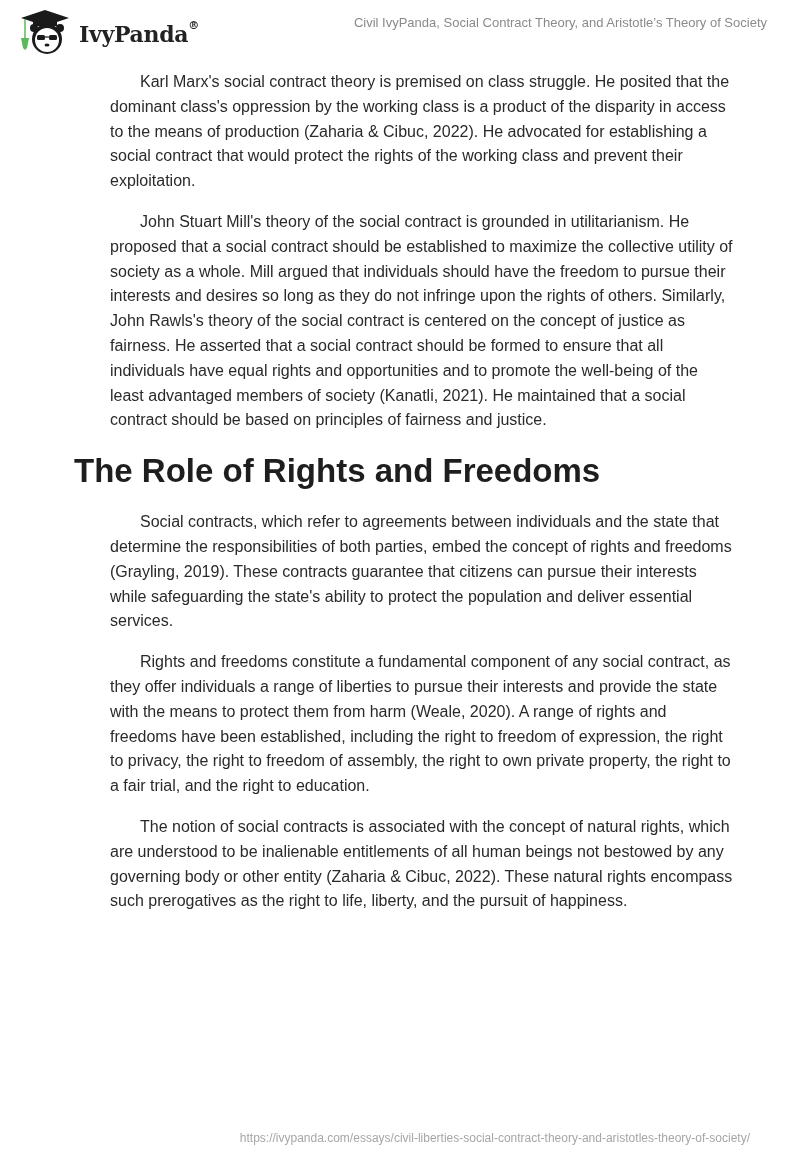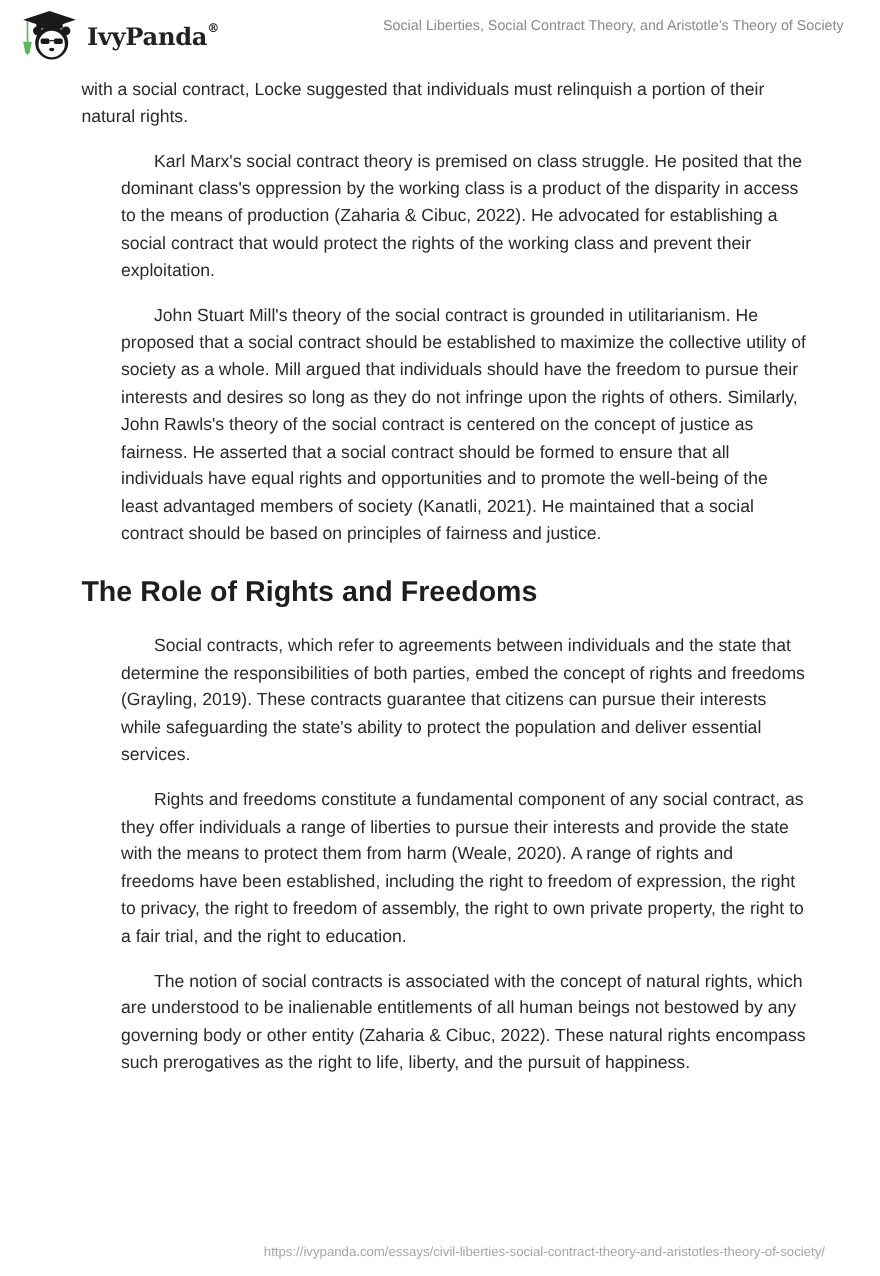--- a/index.html
+++ b/index.html
@@ -62,21 +62,21 @@
       width: 660px;
     }
     p {
       font-size: 16px;
       line-height: 24.8px;
       color: #2a2a2a;
       margin-bottom: 16px;
     }
     p.indent { text-indent: 30px; margin-left: 36px; }
     h2 {
-      font-size: 26px;
+      font-size: 33px;
       font-weight: bold;
       color: #1e1e1e;
       margin-top: 20px;
       margin-bottom: 21px;
       line-height: 36px;
     }
     .footer-url {
       position: absolute;
       right: 50px;
       top: 1131px;
@@ -104,25 +104,24 @@
       <circle cx="43" cy="20" r="4" fill="#1a1a1a"></circle>
 
       <rect x="20" y="27" width="8" height="5" rx="1.5" fill="#1a1a1a"></rect>
       <rect x="32" y="27" width="8" height="5" rx="1.5" fill="#1a1a1a"></rect>
       <line x1="28" y1="29" x2="32" y2="29" stroke="#1a1a1a" stroke-width="1.2"></line>
 
       <ellipse cx="30" cy="37" rx="2.5" ry="1.6" fill="#1a1a1a"></ellipse>
     </svg>
     <span class="logo-text"><span>IvyPanda</span><sup>®</sup></span>
   </div>
-  <div class="header-title">Social Liberties, Social Contract Theory, and Aristotle’s Theory of Society</div>
+  <div class="header-title">Civil IvyPanda, Social Contract Theory, and Aristotle’s Theory of Society</div>
 </header>
 
 <main class="content">
-  <p>with a social contract, Locke suggested that individuals must relinquish a portion of their natural rights.</p>
   <p class="indent">Karl Marx's social contract theory is premised on class struggle. He posited that the dominant class's oppression by the working class is a product of the disparity in access to the means of production (Zaharia &amp; Cibuc, 2022). He advocated for establishing a social contract that would protect the rights of the working class and prevent their exploitation.</p>
   <p class="indent">John Stuart Mill's theory of the social contract is grounded in utilitarianism. He proposed that a social contract should be established to maximize the collective utility of society as a whole. Mill argued that individuals should have the freedom to pursue their interests and desires so long as they do not infringe upon the rights of others. Similarly, John Rawls's theory of the social contract is centered on the concept of justice as fairness. He asserted that a social contract should be formed to ensure that all individuals have equal rights and opportunities and to promote the well-being of the least advantaged members of society (Kanatli, 2021). He maintained that a social contract should be based on principles of fairness and justice.</p>
 
   <h2>The Role of Rights and Freedoms</h2>
 
   <p class="indent">Social contracts, which refer to agreements between individuals and the state that determine the responsibilities of both parties, embed the concept of rights and freedoms (Grayling, 2019). These contracts guarantee that citizens can pursue their interests while safeguarding the state's ability to protect the population and deliver essential services.</p>
   <p class="indent">Rights and freedoms constitute a fundamental component of any social contract, as they offer individuals a range of liberties to pursue their interests and provide the state with the means to protect them from harm (Weale, 2020). A range of rights and freedoms have been established, including the right to freedom of expression, the right to privacy, the right to freedom of assembly, the right to own private property, the right to a fair trial, and the right to education.</p>
   <p class="indent">The notion of social contracts is associated with the concept of natural rights, which are understood to be inalienable entitlements of all human beings not bestowed by any governing body or other entity (Zaharia &amp; Cibuc, 2022). These natural rights encompass such prerogatives as the right to life, liberty, and the pursuit of happiness.</p>
 </main>
 

